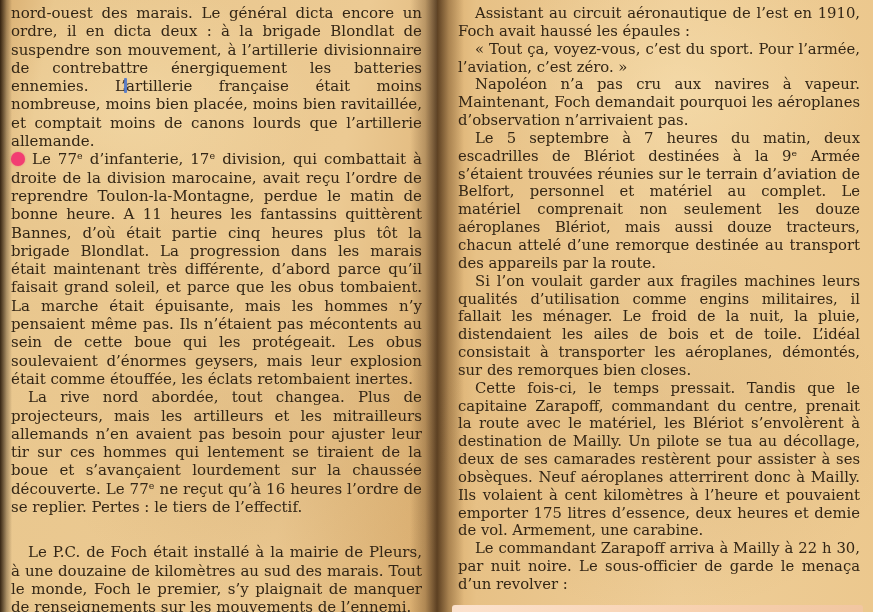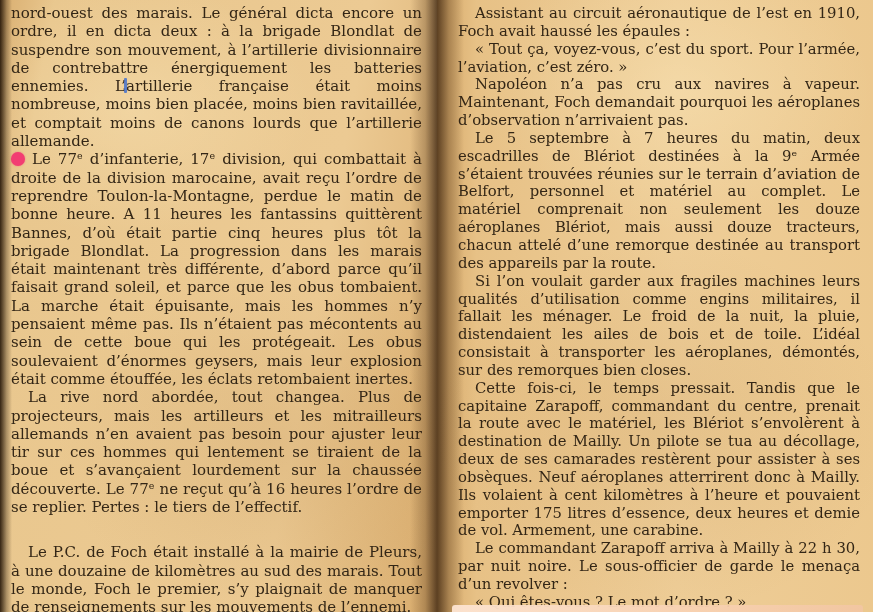--- a/index.html
+++ b/index.html
@@ -82,20 +82,19 @@
   </section>
 
   <section class="page page-right">
     <p class="para indent">Assistant au circuit aéronautique de l’est en 1910, Foch avait haussé les épaules :</p>
     <p class="para indent">« Tout ça, voyez-vous, c’est du sport. Pour l’armée, l’aviation, c’est zéro. »</p>
     <p class="para indent">Napoléon n’a pas cru aux navires à vapeur. Maintenant, Foch demandait pourquoi les aéroplanes d’observation n’arrivaient pas.</p>
     <p class="para indent">Le 5 septembre à 7 heures du matin, deux escadrilles de Blériot destinées à la 9ᵉ Armée s’étaient trouvées réunies sur le terrain d’aviation de Belfort, personnel et matériel au complet. Le matériel comprenait non seulement les douze aéroplanes Blériot, mais aussi douze tracteurs, chacun attelé d’une remorque destinée au transport des appareils par la route.</p>
     <p class="para indent">Si l’on voulait garder aux fragiles machines leurs qualités d’utilisation comme engins militaires, il fallait les ménager. Le froid de la nuit, la pluie, distendaient les ailes de bois et de toile. L’idéal consistait à transporter les aéroplanes, démontés, sur des remorques bien closes.</p>
     <p class="para indent">Cette fois-ci, le temps pressait. Tandis que le capitaine Zarapoff, commandant du centre, prenait la route avec le matériel, les Blériot s’envolèrent à destination de Mailly. Un pilote se tua au décollage, deux de ses camarades restèrent pour assister à ses obsèques. Neuf aéroplanes atterrirent donc à Mailly. Ils volaient à cent kilomètres à l’heure et pouvaient emporter 175 litres d’essence, deux heures et demie de vol. Armement, une carabine.</p>
     <p class="para indent">Le commandant Zarapoff arriva à Mailly à 22 h 30, par nuit noire. Le sous-officier de garde le menaça d’un revolver :</p>
-    <p class="para indent">« Qui êtes-vous ? Le mot d’ordre ? »</p>
   </section>
 
   <div class="edge-left"></div>
   <div class="gutter"></div>
   <div class="bottom-edge"></div>
 
 </div>
 
 </body></html>

